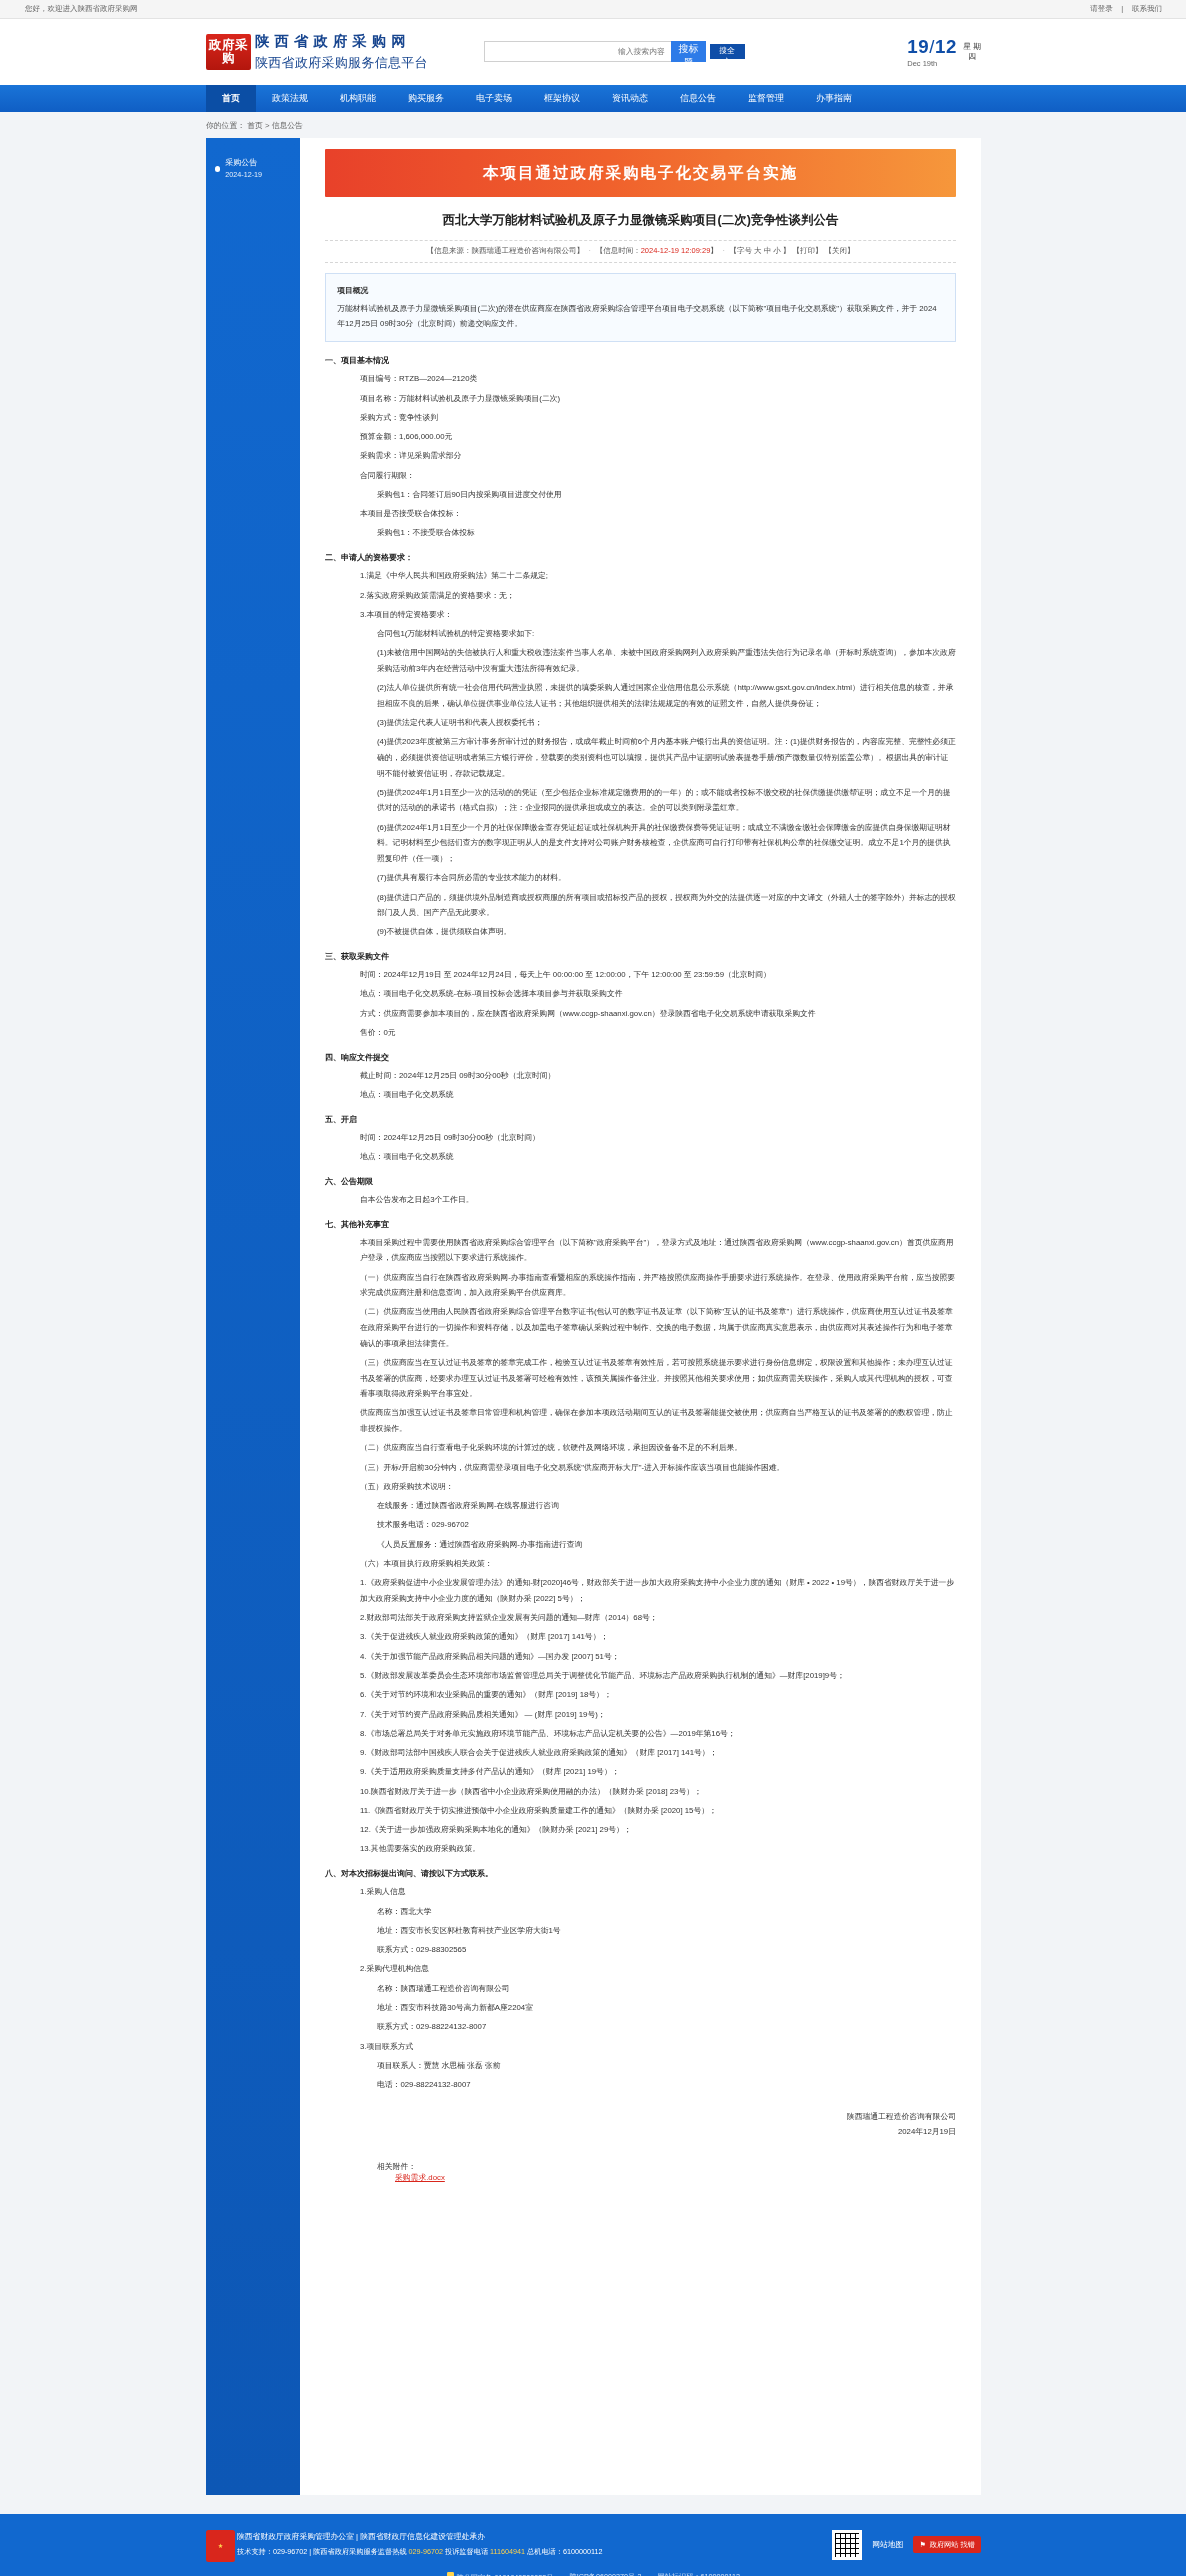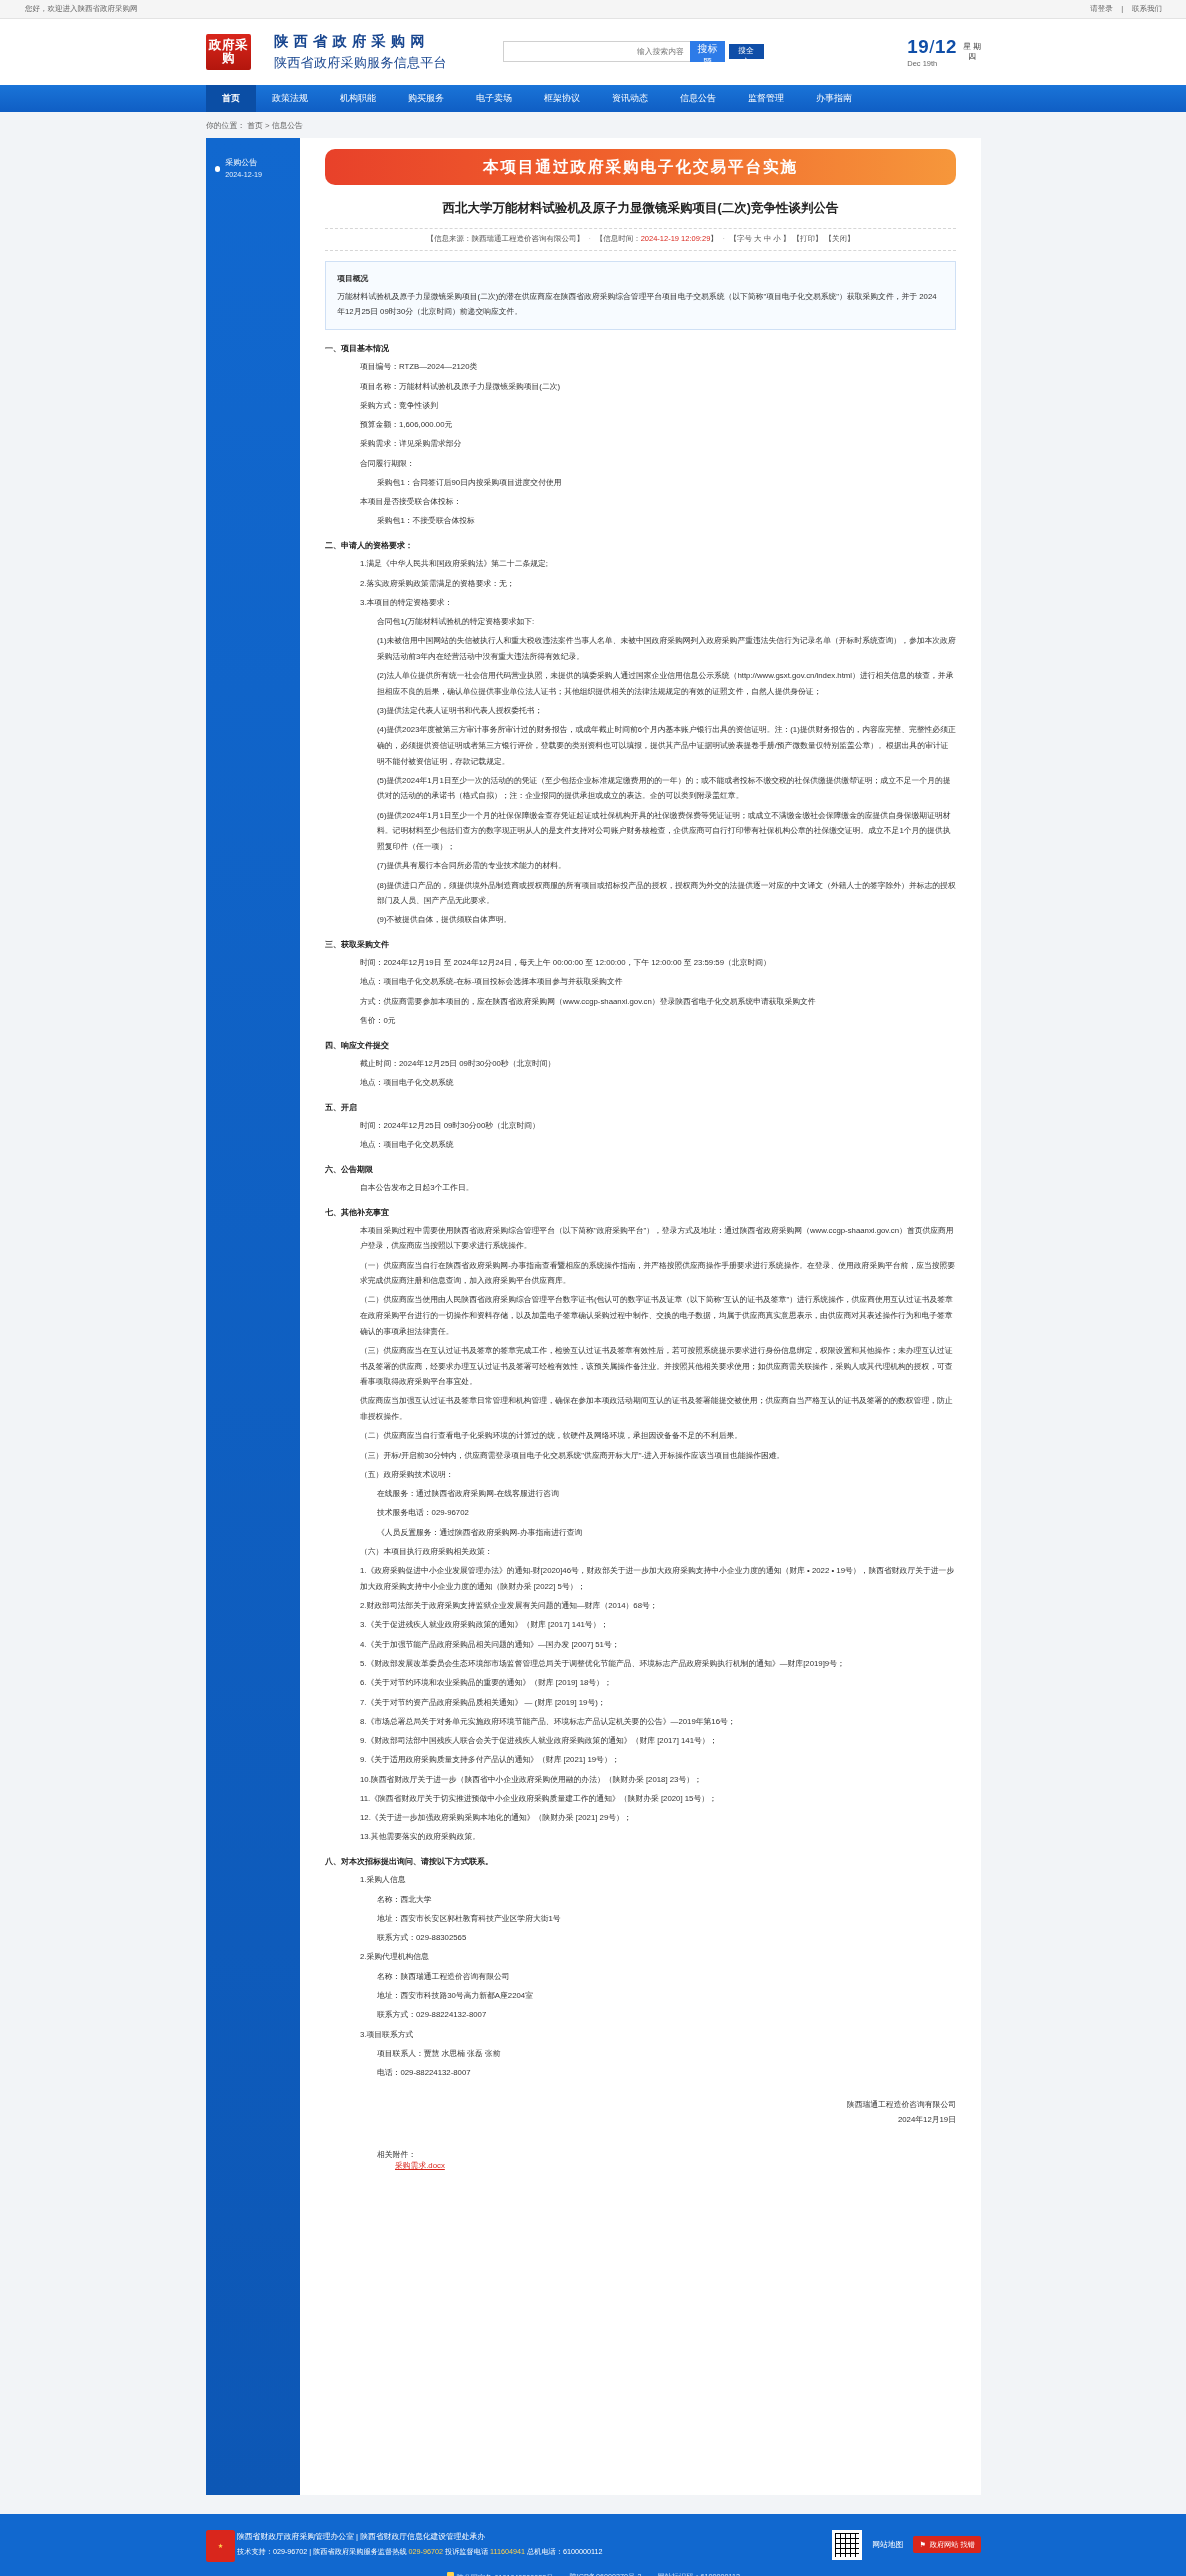--- a/index.html
+++ b/index.html
@@ -29,21 +29,21 @@
 
   
   .header {
     background: #ffffff;
     height: 66px;
     display: flex;
     align-items: center;
     padding: 0 206px 0 206px;
     position: relative;
   }
-  .logo-wrap { display:flex; align-items:center; gap: 23px; }
+  .logo-wrap { display:flex; align-items:center; gap: 4px; }
   .logo-mark {
     width: 45px; height: 36px;
     background: linear-gradient(180deg,#d9261c,#b3160d);
     color: #fff;
     font-size: 12.5px;
     font-weight: bold;
     display:flex; align-items:center; justify-content:center;
     text-align:center;
     line-height: 1.05;
     border-radius: 1.9px;
@@ -146,23 +146,23 @@
   .side-item .st .s2 { font-size: 7.2px; opacity:.9; }
 
   .content {
     flex: 1;
     background: #fff;
     padding: 11.2px 25px 25px 25px;
     min-height: 2357px;
   }
 
   .banner {
-    height: 36px;
+    height: 48px;
     background: linear-gradient(90deg,#e8412a 0%, #f0612c 45%, #f6973b 100%);
-    border-radius: 10px;
+    border-radius: 1px;
     color:#fff;
     display:flex; align-items:center; justify-content:center;
     font-size: 15.6px; font-weight: bold;
     letter-spacing: 1.9px;
     margin-bottom: 13.7px;
   }
 
   .doc-title {
     text-align:center;
     font-size: 12.5px;

